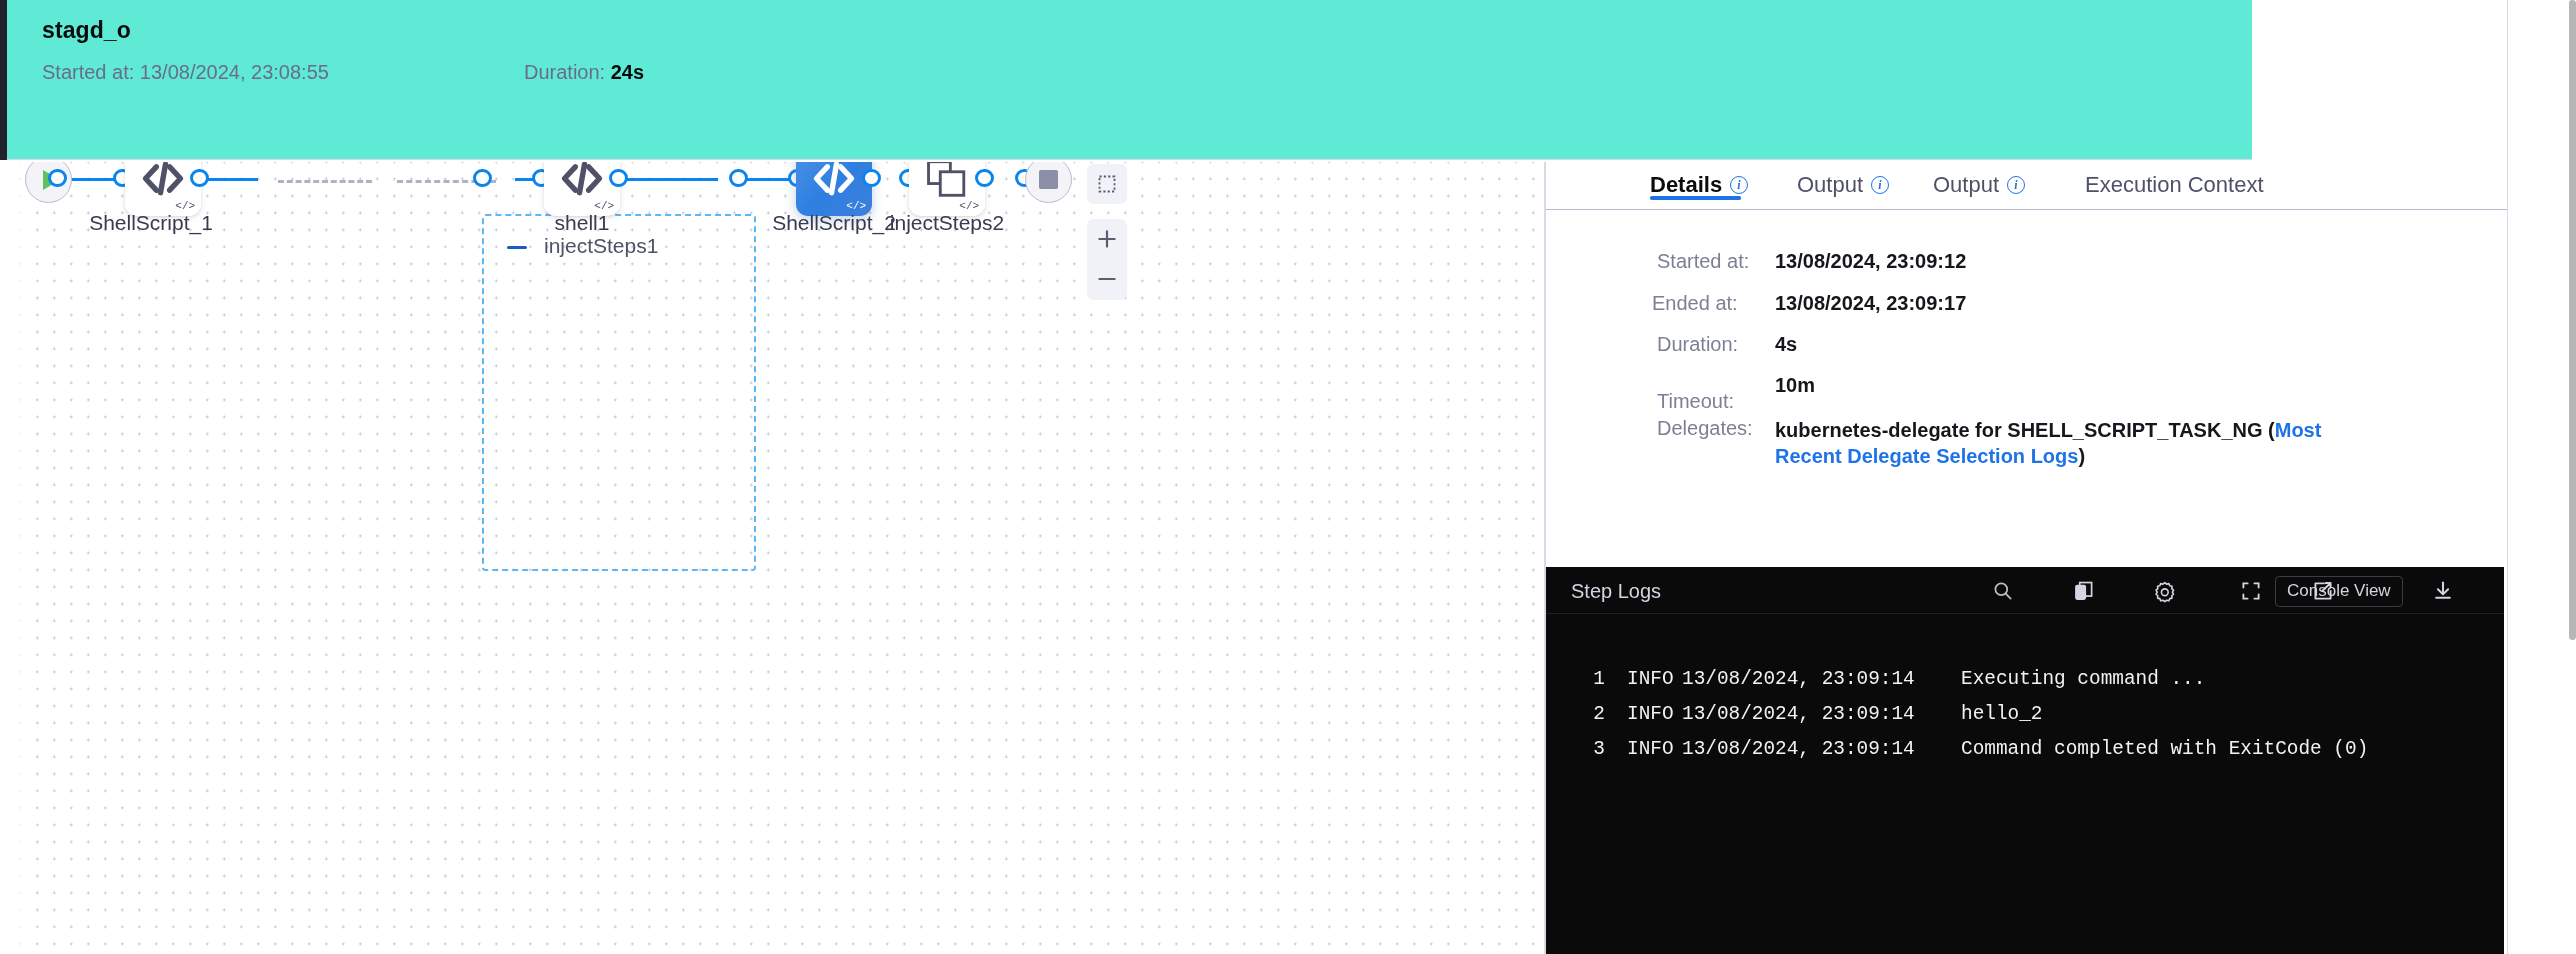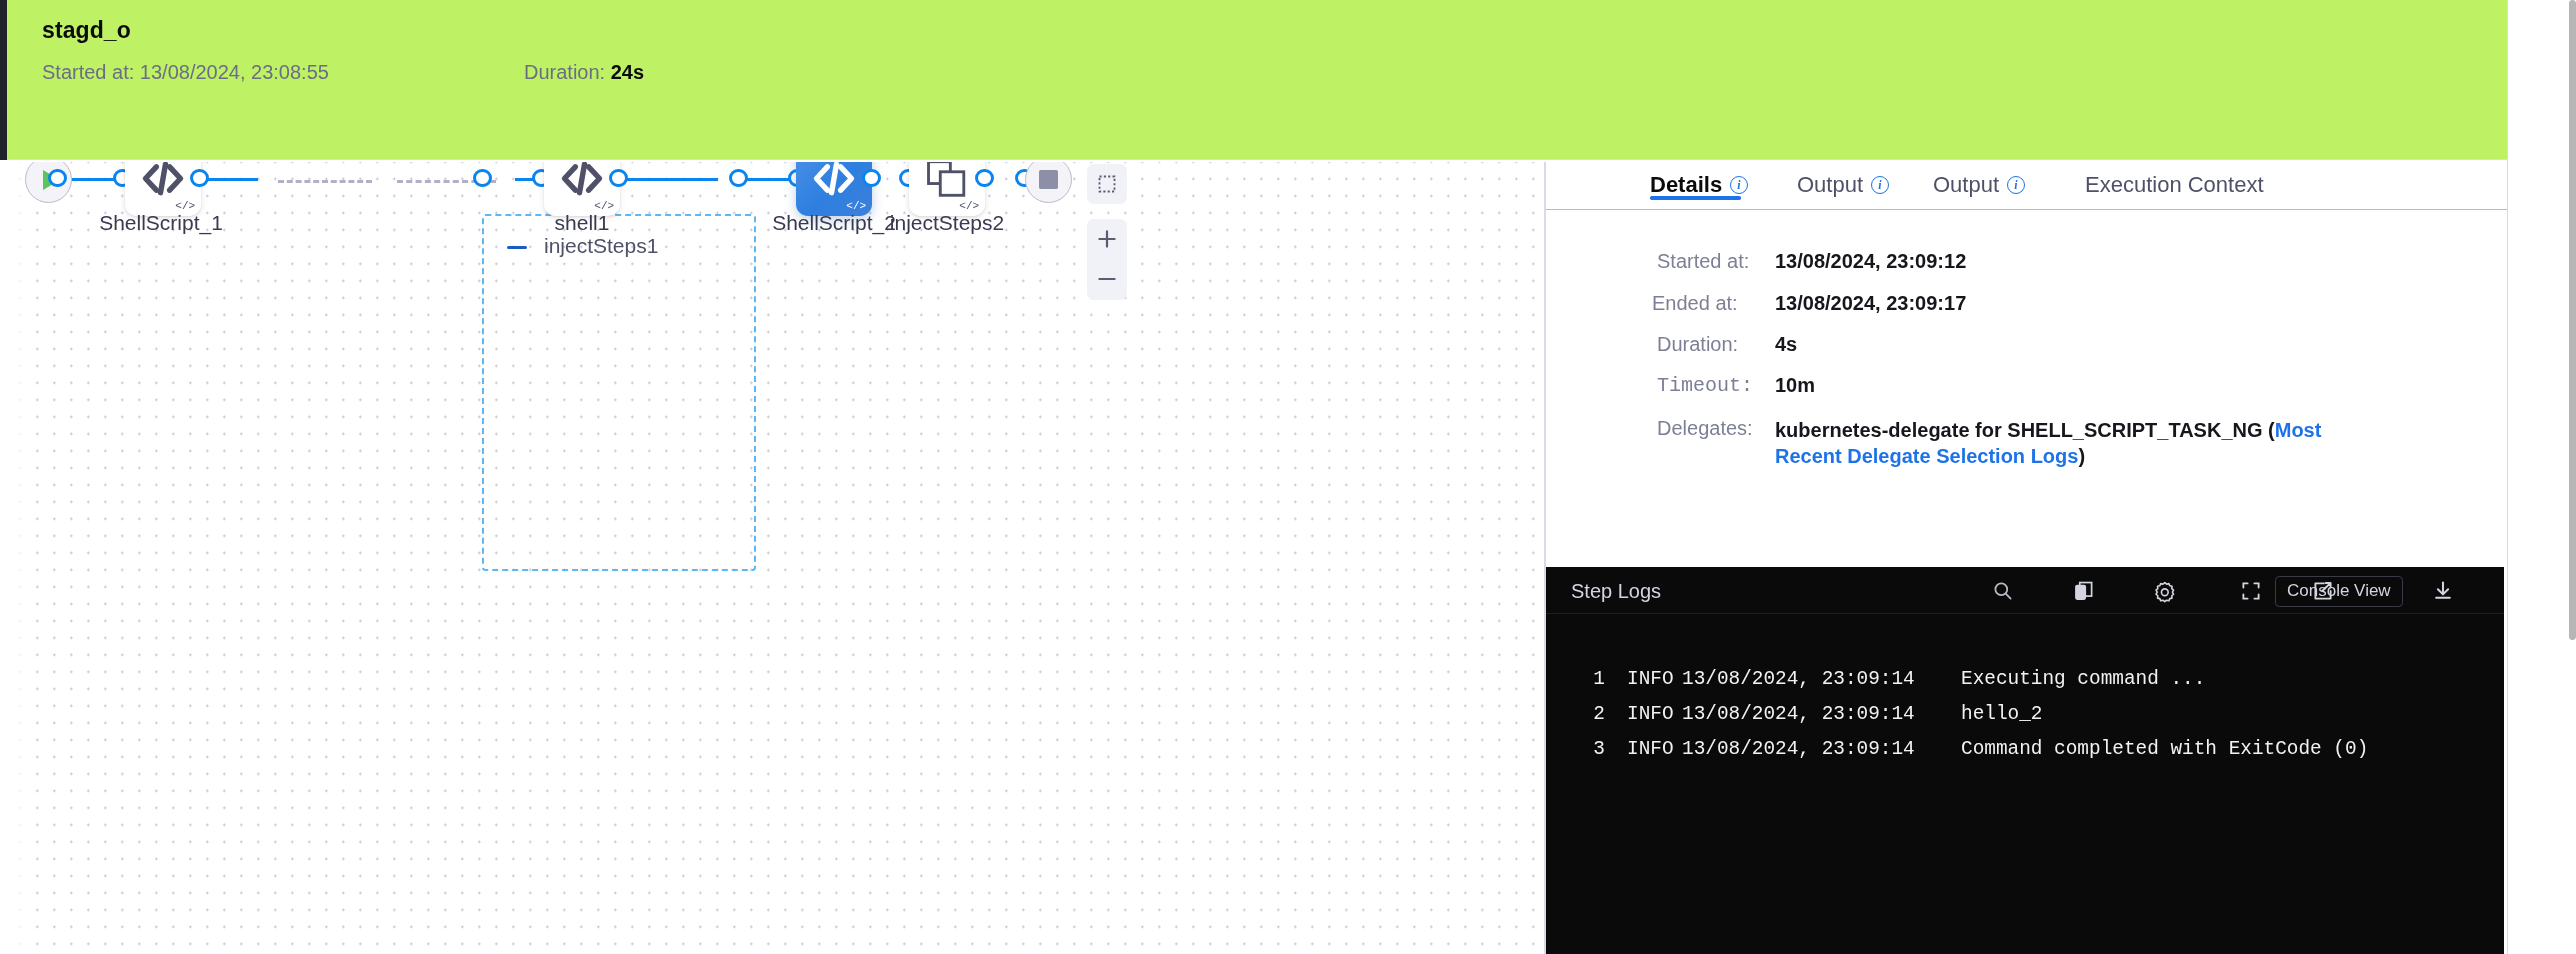--- a/index.html
+++ b/index.html
@@ -6,22 +6,22 @@
   html, body {
     width: 2576px; height: 955px;
     font-family: "Liberation Sans", sans-serif;
     background: #ffffff;
     overflow: hidden;
   }
   #app { position: relative; width: 2576px; height: 955px; }
 
   
   #header {
-    position: absolute; left: 0; top: 0; width: 2576px; height: 160px;
-    background: #bef264;
+    position: absolute; left: 0; top: 0; width: 2252px; height: 160px;
+    background: #5eead4;
     border-bottom: 1.7px solid #d9dae5;
   }
   #header-edge {
     position: absolute; left: 0; top: 0; width: 6.7px; height: 160px;
     background: #22222c;
   }
   #pipeline-title {
     position: absolute; left: 42px; top: 17px;
     font-size: 23px; font-weight: bold; color: #0b0b0d;
     letter-spacing: 0.1px;
@@ -252,21 +252,21 @@
     <div class="node" style="left:125px; top:-22px;">
       <svg width="44" height="35" viewBox="0 0 52 42">
         <path d="M18 7 L5 21 L18 35" fill="none" stroke="#4f5168" stroke-width="6.5" stroke-linecap="round" stroke-linejoin="round"></path>
         <path d="M34 7 L47 21 L34 35" fill="none" stroke="#4f5168" stroke-width="6.5" stroke-linecap="round" stroke-linejoin="round"></path>
         <path d="M29 4 L23 38" fill="none" stroke="#4f5168" stroke-width="6.5" stroke-linecap="round"></path>
       </svg>
       <div class="corner-code">&lt;/&gt;</div>
 
     </div>
     <div class="port" style="left:190px; top:6.7px;"></div>
-    <div class="node-label" style="left:64px; top:49px; width:194px;text-align:center;">ShellScript_1</div>
+    <div class="node-label" style="left:54px; top:49px; width:194px;text-align:center;">ShellScript_1</div>
 
     <div id="group-box"></div>
     <div id="group-collapse"></div>
     <div id="group-label">injectSteps1</div>
 
     <div class="port" style="left:473px; top:6.7px;"></div>
     <div class="port" style="left:532px; top:6.7px;"></div>
     <div class="node" style="left:544px; top:-22px;">
       <svg width="44" height="35" viewBox="0 0 52 42">
         <path d="M18 7 L5 21 L18 35" fill="none" stroke="#4f5168" stroke-width="6.5" stroke-linecap="round" stroke-linejoin="round"></path>
@@ -357,21 +357,21 @@
     <div id="details-body">
       <div class="det-row det-key" style="left:111px; top:40px;">Started at:</div>
       <div class="det-row det-val" style="left:229px; top:40px;">13/08/2024, 23:09:12</div>
 
       <div class="det-row det-key" style="left:106px; top:82px;">Ended at:</div>
       <div class="det-row det-val" style="left:229px; top:82px;">13/08/2024, 23:09:17</div>
 
       <div class="det-row det-key" style="left:111px; top:123px;">Duration:</div>
       <div class="det-row det-val" style="left:229px; top:123px;">4s</div>
 
-      <div class="det-row det-key" style="left:111px; top:164px;font-family:Liberation Mono, monospace;">Timeout:</div>
+      <div class="det-row det-key" style="left:111px; top:180px;">Timeout:</div>
       <div class="det-row det-val" style="left:229px; top:164px;">10m</div>
 
       <div class="det-row det-key" style="left:111px; top:207px;">Delegates:</div>
       <div class="det-row" style="left:229px; top:207px; width:564px; line-height:1.32;">
         <span class="det-val">kubernetes-delegate for SHELL_SCRIPT_TASK_NG (</span><a class="link" href="#" style="text-decoration:none;">Most Recent Delegate Selection Logs</a><span class="det-val">)</span>
       </div>
 
     </div>
   </div>
 

